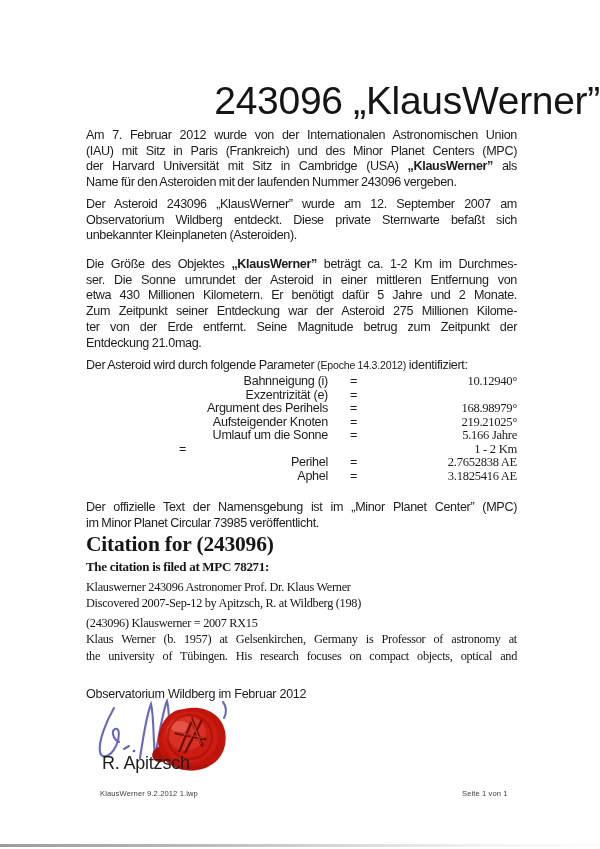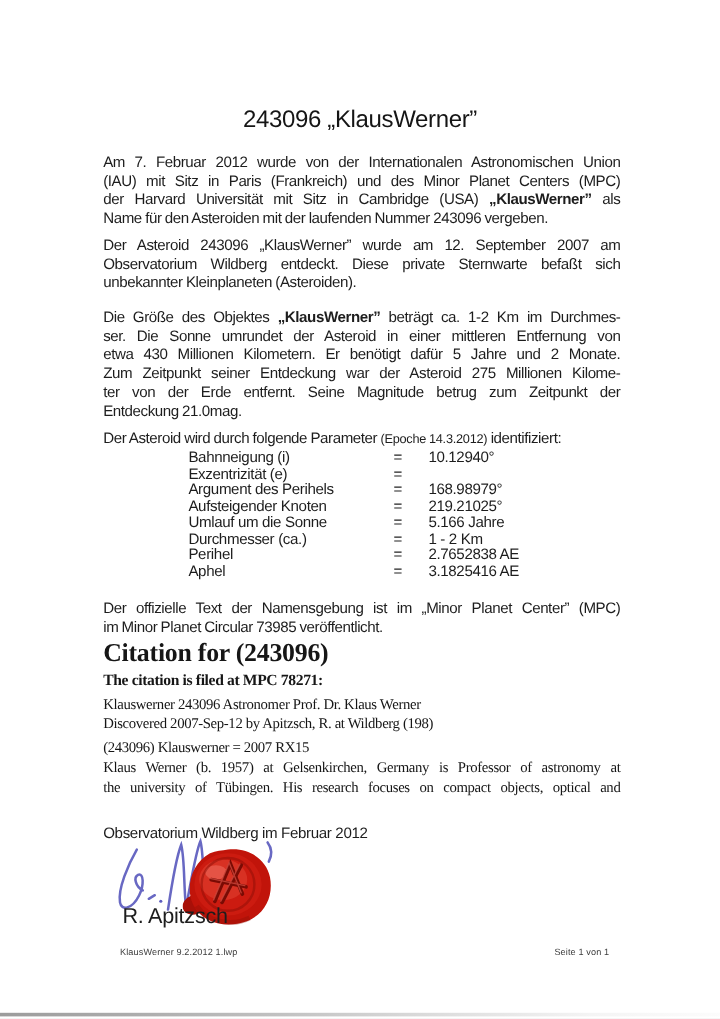--- a/index.html
+++ b/index.html
@@ -12,32 +12,32 @@
 
   
   .sansbody { left:86px; width:431px; font-size:12.6px; line-height:15.7px;
               letter-spacing:-0.35px; word-spacing:-0.4px; }
   .line { min-height:1em; }
   .line.just { text-align:justify; text-align-last:justify; }
   .line:not(.just) { white-space:nowrap; }
   b { font-weight:700; }
 
   
-  .doc-title { left:0; top:85px; width:600px; text-align:center;
-               font-size:20px; line-height:31px; letter-spacing:-0.3px; color:#151515; }
+  .doc-title { left:0; top:85px; width:600px; text-align:right;
+               font-size:39px; line-height:31px; letter-spacing:-0.3px; color:#151515; }
 
   
   .param-intro { top:358px; }
   .small-note { font-size:10.6px; letter-spacing:-0.2px; }
   .param-table { left:86px; top:375px; width:431px; font-size:12.6px;
                  line-height:13.5px; letter-spacing:-0.3px; }
-  .param-row { display:flex; padding-left:71px; }
+  .param-row { display:flex; padding-left:71px;text-align:right; }
   .param-label { width:171px; }
   .param-eq { width:29px; }
-  .param-value { flex:1; }
+  .param-value { flex:1;font-family:Liberation Serif, serif; }
 
   
   .serif { font-family:"Liberation Serif", serif; color:#161616; }
   .cit-head { left:86px; top:532px; width:431px; font-size:21.5px;
               font-weight:700; letter-spacing:-0.2px; }
   .cit-sub  { left:86px; top:559px; width:431px; font-size:13px;
               font-weight:700; letter-spacing:-0.3px; }
   .serifbody { left:86px; width:431px; font-size:12.3px; line-height:16.2px;
                letter-spacing:-0.3px; }
   .cit-block { top:579px; }
@@ -109,21 +109,20 @@
         <span class="param-label">Aufsteigender Knoten</span>
         <span class="param-eq">=</span>
         <span class="param-value">219.21025°</span>
       </div>
     <div class="param-row">
         <span class="param-label">Umlauf um die Sonne</span>
         <span class="param-eq">=</span>
         <span class="param-value">5.166 Jahre</span>
       </div>
     <div class="param-row">
-        <span class="param-label">Durchmesser (ca.)</span>
         <span class="param-eq">=</span>
         <span class="param-value">1 - 2 Km</span>
       </div>
     <div class="param-row">
         <span class="param-label">Perihel</span>
         <span class="param-eq">=</span>
         <span class="param-value">2.7652838 AE</span>
       </div>
     <div class="param-row">
         <span class="param-label">Aphel</span>

